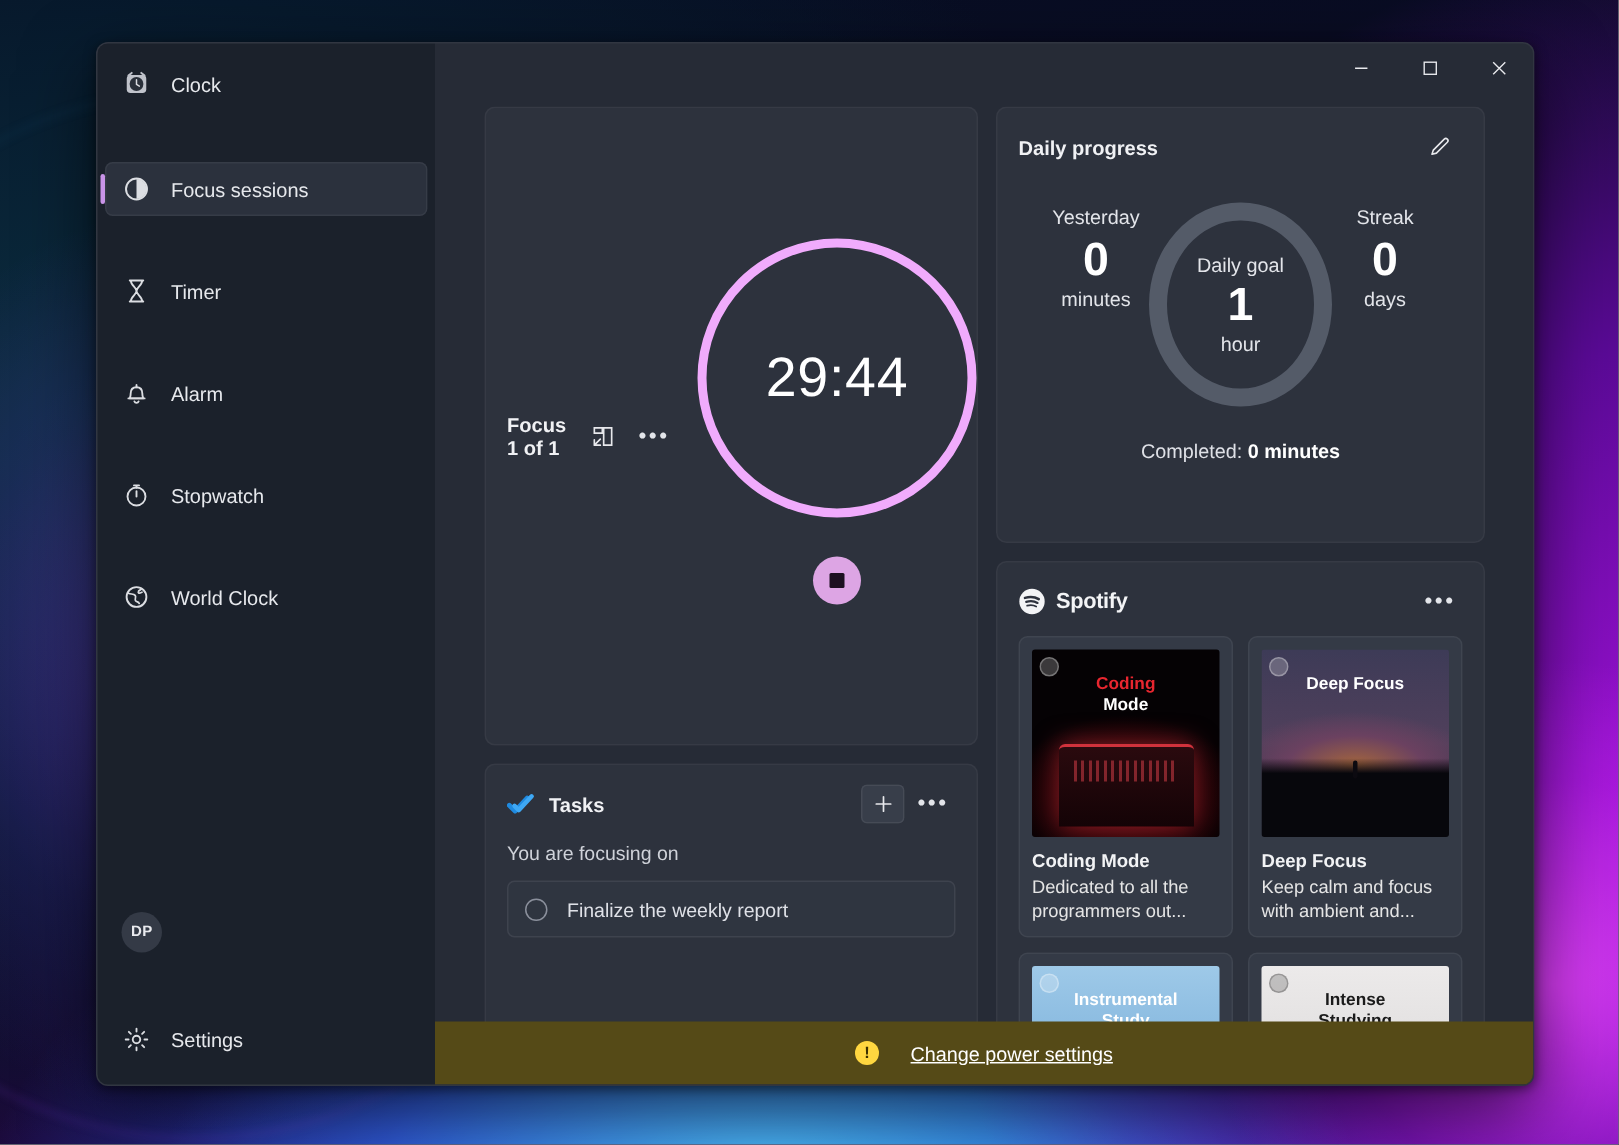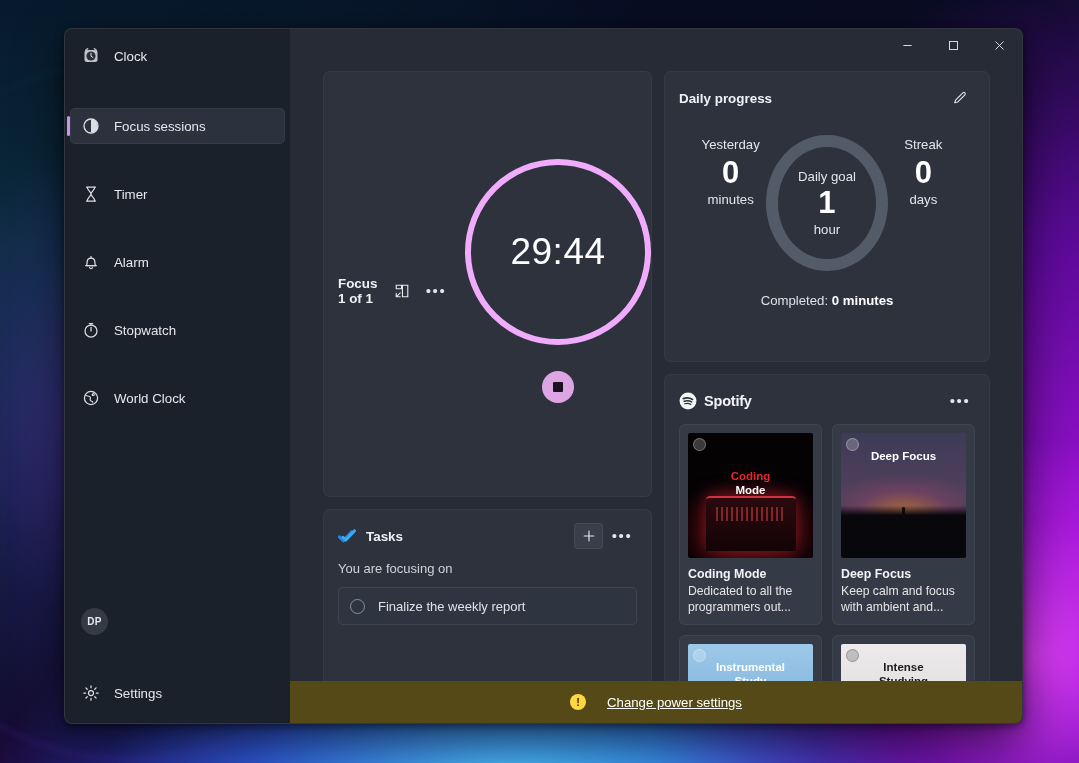--- a/index.html
+++ b/index.html
@@ -283,21 +283,21 @@
     font-weight: bold;
     text-align: center;
     line-height: 1.22;
     z-index: 2;
     padding: 0 6px;
   }
   .art-coding {
     background: radial-gradient(ellipse 80% 55% at 50% 78%, #5b0d12 0%, #2a0307 45%, #050204 78%);
   }
   .art-coding .art-title { color: #ffffff; }
-  .art-coding .art-title .red { color: #e8262f; display: block; margin-top: 20px; }
+  .art-coding .art-title .red { color: #e8262f; display: block; }
   .art-coding .kbd {
     position: absolute;
     left: 14%; bottom: 6%;
     width: 72%; height: 44%;
     background: linear-gradient(180deg, #2a0a0e 0%, #140306 100%);
     border-top: 2px solid #d0323c;
     border-radius: 4px 4px 0 0;
     box-shadow: 0 0 18px rgba(220,50,60,0.55);
   }
   .art-coding .kbd::after {

